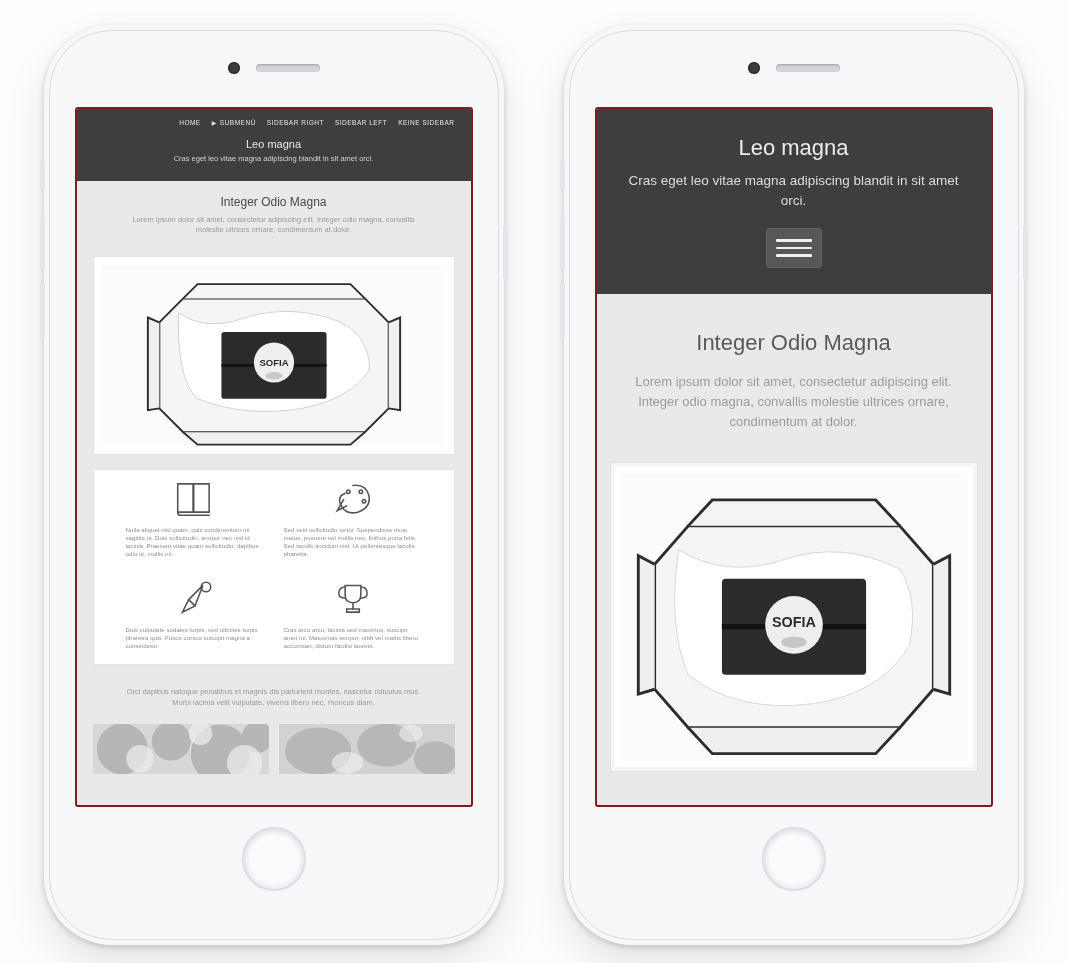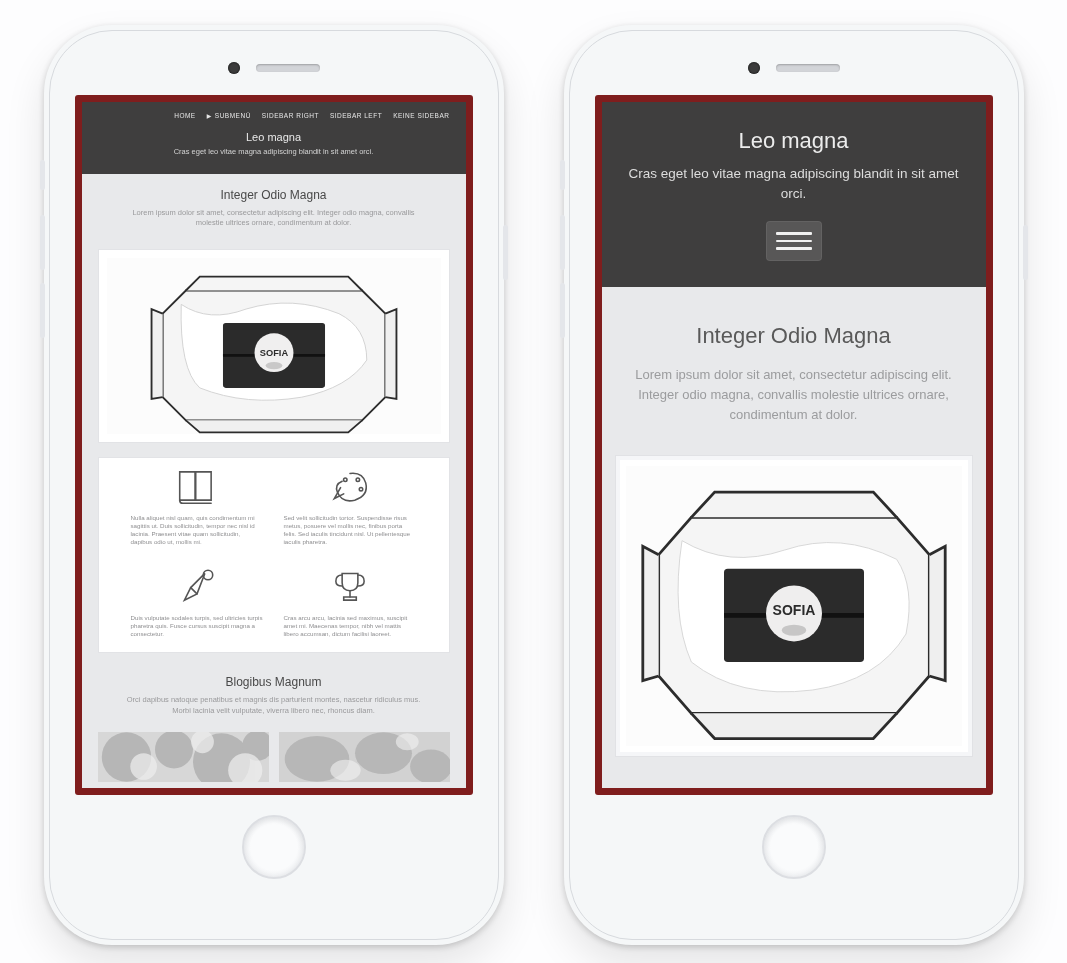--- a/index.html
+++ b/index.html
@@ -31,22 +31,22 @@
   }
   .side-btn{position:absolute;background:var(--phone-button);border-radius:3px;}
   .sb-l1{left:-4px;top:135px;width:5px;height:30px;}
   .sb-l2{left:-4px;top:190px;width:5px;height:55px;}
   .sb-l3{left:-4px;top:258px;width:5px;height:55px;}
   .sb-r1{right:-4px;top:200px;width:5px;height:55px;}
   .top-hw{margin-top:32px;height:22px;display:flex;align-items:center;gap:16px;}
   .cam{width:12px;height:12px;border-radius:50%;background:#3c3c3c;box-shadow:inset 0 0 2px #000;}
   .speaker{width:64px;height:8px;border-radius:5px;background:#d2d4d8;box-shadow:inset 0 1px 2px rgba(0,0,0,.25);}
   .screen{
-    margin-top:16px;width:398px;height:700px;background:var(--content-bg);
-    overflow:hidden;position:relative;border:7px solid #7f1d1d;border-radius:3px;
+    margin-top:28px;width:398px;height:700px;background:var(--content-bg);
+    overflow:hidden;position:relative;border:2px solid #7f1d1d;border-radius:3px;
   }
   .home-btn{
     margin-top:20px;width:64px;height:64px;border-radius:50%;
     border:2px solid #dcdee2;background:radial-gradient(circle at 50% 50%, #fafbfc 55%, #e8eaed 80%);
     box-shadow:inset 0 2px 6px rgba(0,0,0,.07);
   }
 
   
   .pa .header{background:var(--header-bg);color:#e9e9e9;padding:6px 10px 16px;text-align:center;}
   .pa .nav{display:flex;justify-content:flex-end;gap:11px;font-size:6.5px;letter-spacing:.5px;color:var(--nav-txt);padding:4px 6px 8px;}
@@ -182,21 +182,20 @@
                 <path d="M40 14 Q48 14 48 22 Q48 28 40 28"></path>
                 <line x1="30" y1="34" x2="30" y2="42"></line>
                 <path d="M22 46 H38 V42 H22 Z"></path>
               </g>
             </svg>
           <div class="ftxt">Cras arcu arcu, lacinia sed maximus, suscipit amet mi. Maecenas tempor, nibh vel mattis libero accumsan, dictum facilisi laoreet.</div>
         </div>
       </div>
 
       <div class="section" style="padding-top:8px;">
-        <div class="h2">Blogibus Magnum</div>
         <div class="lead">Orci dapibus natoque penatibus et magnis dis parturient montes, nascetur ridiculus mus. Morbi lacinia velit vulputate, viverra libero nec, rhoncus diam.</div>
       </div>
 
       <div class="blogimgs">
         <div class="bimg">
           <svg class="texture" viewBox="0 0 180 60" preserveAspectRatio="xMidYMid slice">
               <rect width="180" height="60" fill="#d7d7d7"></rect>
               <g fill="#aeaeae" opacity=".8">
                 <circle cx="30" cy="30" r="26"></circle>
                 <circle cx="80" cy="22" r="20"></circle>

